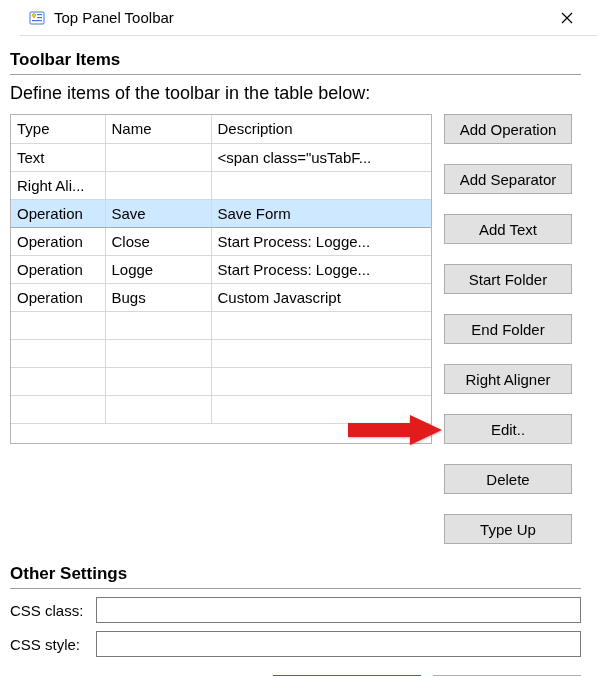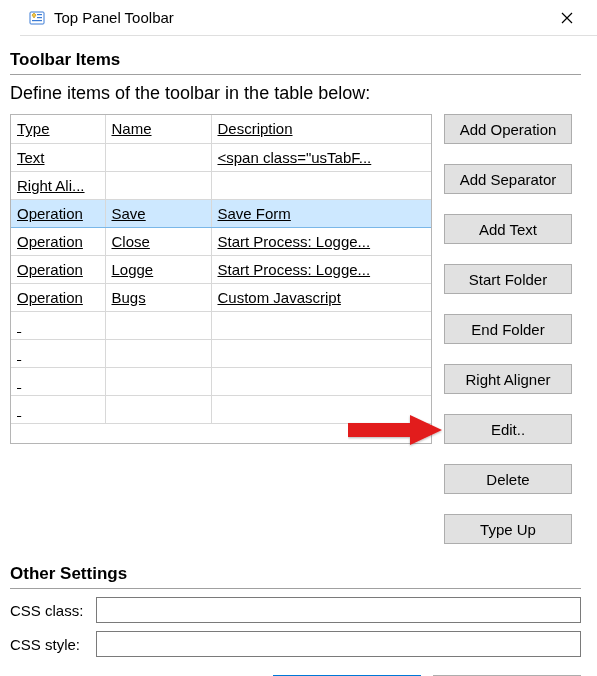--- a/index.html
+++ b/index.html
@@ -53,21 +53,20 @@
   border: 1px solid #b5b5b5;
   width: 422px;
   height: 330px;
   background: #fff;
   overflow: hidden;
 }
 .grid table {
   border-collapse: collapse;
   width: 100%;
   table-layout: fixed;
-  text-decoration: underline;
 }
 .grid th, .grid td {
   border-right: 1px solid #d8d8d8;
   border-bottom: 1px solid #d8d8d8;
   padding: 4px 6px;
   text-align: left;
   font-weight: normal;
   font-size: 15px;
   height: 28px;
   white-space: nowrap;

